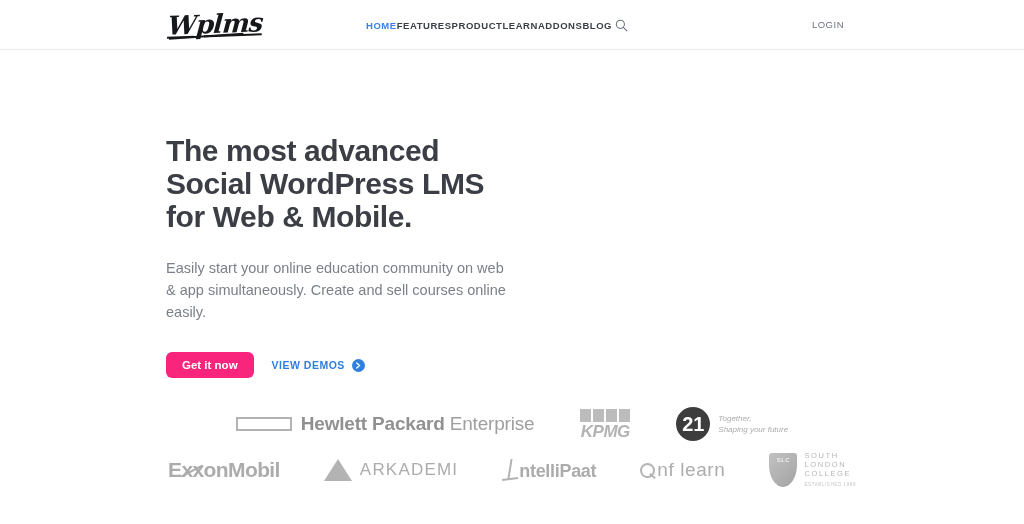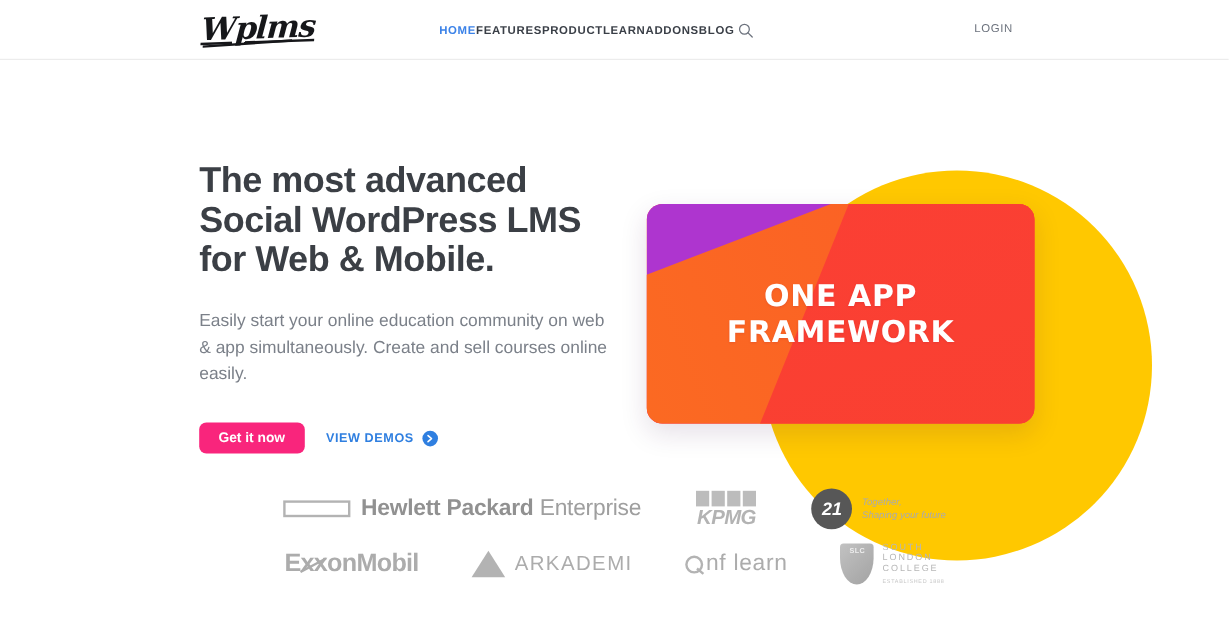--- a/index.html
+++ b/index.html
@@ -218,23 +218,23 @@
   .kpmg-squares i { display: block; width: 11px; height: 13px; background: #b9bcc0; }
   .kpmg-text {
     font-size: 17px; font-weight: 700; font-style: italic;
     color: #b0b3b7; letter-spacing: -0.5px; line-height: 16px;
   }
 
   
   .tw { display: flex; align-items: center; gap: 8px; }
   .tw-circle {
     width: 34px; height: 34px; border-radius: 50%;
-    background: #0369a1;
+    background: #b91c1c;
     display: flex; align-items: center; justify-content: center;
-    color: #fff; font-size: 15px; font-weight: 700; font-style: italic;
+    color: #fff; font-size: 20px; font-weight: 700; 
   }
   .tw-lines { font-size: 8px; font-style: italic; color: #a8abaf; line-height: 11px; white-space: nowrap; }
 
   
   .exxon { font-size: 21px; font-weight: 700; color: #a9acb0; letter-spacing: -0.6px; position: relative; white-space: nowrap; }
   .exxon .xx { position: relative; display: inline-block; }
   .exxon .xx::after {
     content: "";
     position: absolute; left: -1px; right: -1px; top: 50%;
     height: 2px; background: #a9acb0;
@@ -335,32 +335,20 @@
         <span>VIEW DEMOS</span>
         <span class="arrow-circle">
           <svg width="9" height="9" viewBox="0 0 10 10" aria-hidden="true">
             <path d="M3 2.2 L6.2 5 L3 7.8" fill="none" stroke="#fff" stroke-width="1.5" stroke-linecap="round" stroke-linejoin="round"></path>
           </svg>
         </span>
       </a>
     </div>
   </div>
 
-  <div class="hero-graphic">
-    <div class="yellow-blob"></div>
-    <div class="app-card">
-      <div class="band-purple"></div>
-      <div class="band-orange"></div>
-      <div class="band-red"></div>
-      <div class="card-label">
-        <span>ONE APP</span>
-        <span>FRAMEWORK</span>
-      </div>
-    </div>
-  </div>
 
 </section>
 
 <section class="clients">
 
   <div class="logo-row row1">
     <div class="clogo">
       <span class="hpe-mark"></span>
       <span class="hpe-text">
         <b>Hewlett Packard</b>
@@ -390,20 +378,24 @@
   <div class="logo-row row2">
     <div class="clogo">
       <span class="exxon"><span>E</span><span class="xx">xx</span><span>onMobil</span></span>
     </div>
 
     <div class="clogo ark">
       <span class="ark-tri"></span>
       <span class="ark-text">ARKADEMI</span>
     </div>
 
+    <div class="clogo ip">
+      <span class="ip-mark"></span>
+      <span class="ip-text">ntelliPaat</span>
+    </div>
 
     <div class="clogo infl">
       <span class="infl-mark"></span>
       <span class="infl-text">nf learn</span>
     </div>
 
     <div class="clogo slc">
       <span class="slc-shield">SLC</span>
       <span class="slc-text">
         <div>SOUTH</div>

